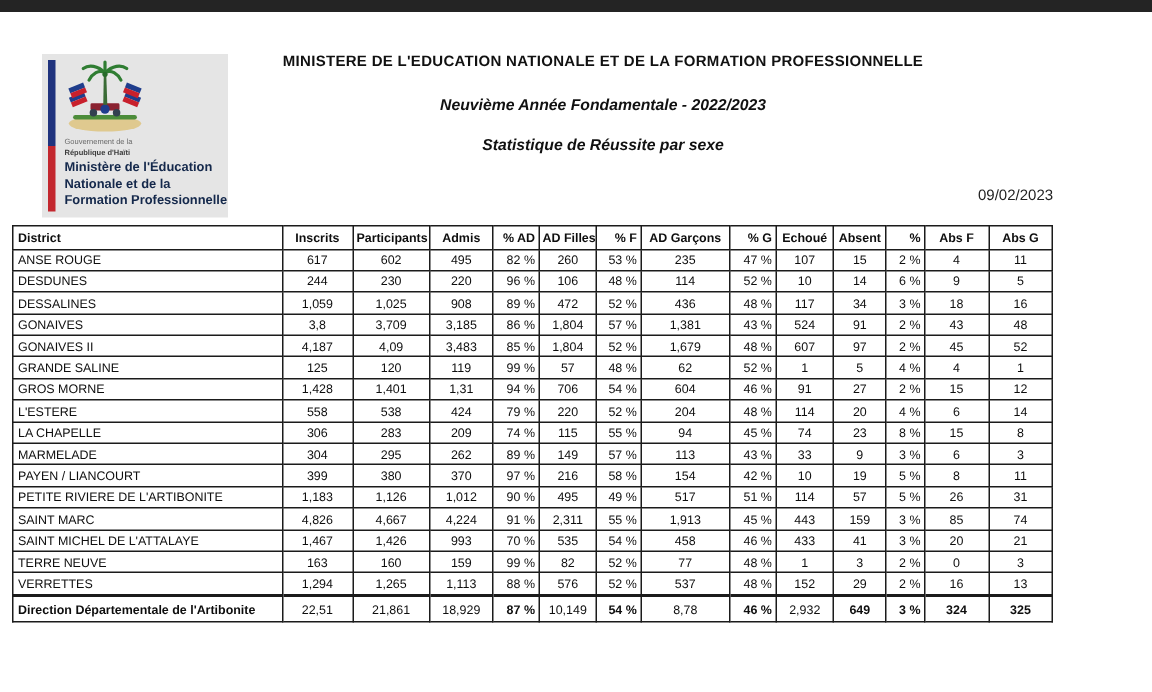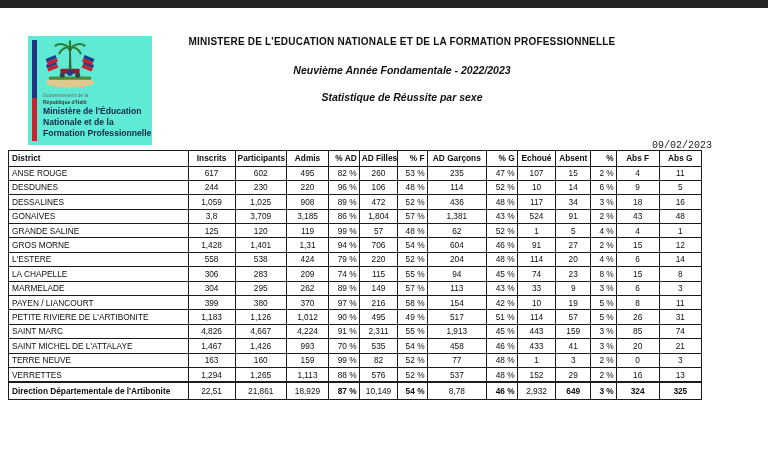--- a/index.html
+++ b/index.html
@@ -10,21 +10,21 @@
     position:relative; overflow:hidden;
     color:#111;
   }
   .topbar {
     position:absolute; top:0; left:0; width:768px; height:8px;
     background:#242424;
   }
   
   .logo-panel {
     position:absolute; left:28px; top:36px; width:124px; height:109px;
-    background:#5eead4;
+    background:#e5e5e5;
   }
   .logo-bar {
     position:absolute; left:4px; top:4px; width:5px; height:101px;
     background:linear-gradient(to bottom, #20337e 0%, #20337e 57%, #c3272e 57%, #c3272e 100%);
   }
   .coat { position:absolute; left:13px; top:4px; width:58px; height:50px; }
   .gov-text {
     position:absolute; left:15px; top:56px;
     font-size:5px; line-height:1.3; color:#6a6a6a;
   }
@@ -34,22 +34,22 @@
     font-size:8.6px; font-weight:bold; color:#14284b; line-height:1.3;
   }
   
   .title1, .title2, .title3 {
     position:absolute; left:162px; width:480px; text-align:center;
   }
   .title1 { top:36px; font-size:10px; font-weight:bold; letter-spacing:0.2px; }
   .title2 { top:64px; font-size:10.5px; font-weight:bold; font-style:italic; }
   .title3 { top:91px; font-size:10.5px; font-weight:bold; font-style:italic; }
   .date {
-    position:absolute; top:140px; left:652px;
-    font-family:Liberation Mono, monospace; font-size:10px; color:#222;
+    position:absolute; top:125px; left:652px;
+    font-family:Liberation Sans, sans-serif; font-size:10px; color:#222;
   }
   
   table.results {
     position:absolute; left:8px; top:150px; width:694px;
     border-collapse:collapse; table-layout:fixed;
     font-size:8.3px; color:#0e0e0e;
   }
   table.results th, table.results td {
     border:1.2px solid #1b1b1b;
     height:13.4px; padding:0 2px; line-height:1;
@@ -214,20 +214,36 @@
         <td class="ar">57 %</td>
         <td class="ac">1,381</td>
         <td class="ar">43 %</td>
         <td class="ac">524</td>
         <td class="ac">91</td>
         <td class="ar">2 %</td>
         <td class="ac">43</td>
         <td class="ac">48</td>
       </tr>
       <tr>
+        <td class="al">GONAIVES II</td>
+        <td class="ac">4,187</td>
+        <td class="ac">4,09</td>
+        <td class="ac">3,483</td>
+        <td class="ar">85 %</td>
+        <td class="ac">1,804</td>
+        <td class="ar">52 %</td>
+        <td class="ac">1,679</td>
+        <td class="ar">48 %</td>
+        <td class="ac">607</td>
+        <td class="ac">97</td>
+        <td class="ar">2 %</td>
+        <td class="ac">45</td>
+        <td class="ac">52</td>
+      </tr>
+      <tr>
         <td class="al">GRANDE SALINE</td>
         <td class="ac">125</td>
         <td class="ac">120</td>
         <td class="ac">119</td>
         <td class="ar">99 %</td>
         <td class="ac">57</td>
         <td class="ar">48 %</td>
         <td class="ac">62</td>
         <td class="ar">52 %</td>
         <td class="ac">1</td>

